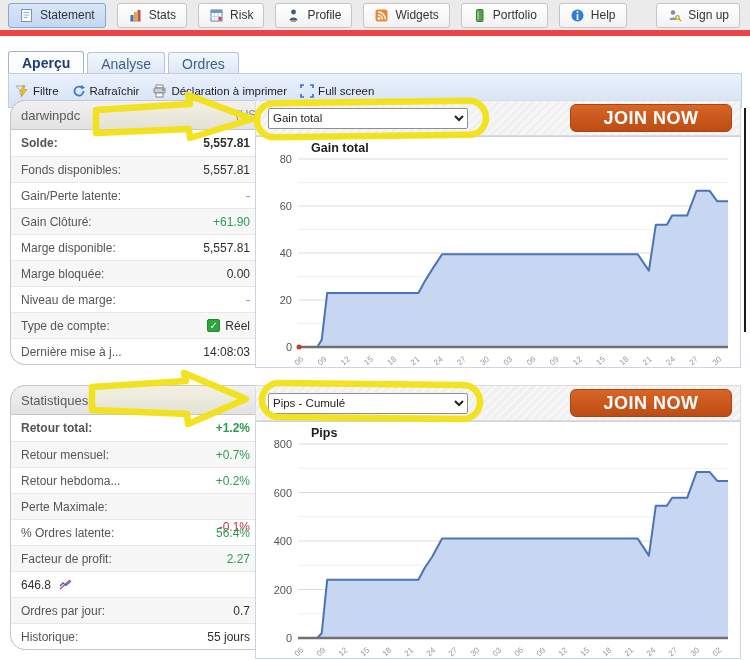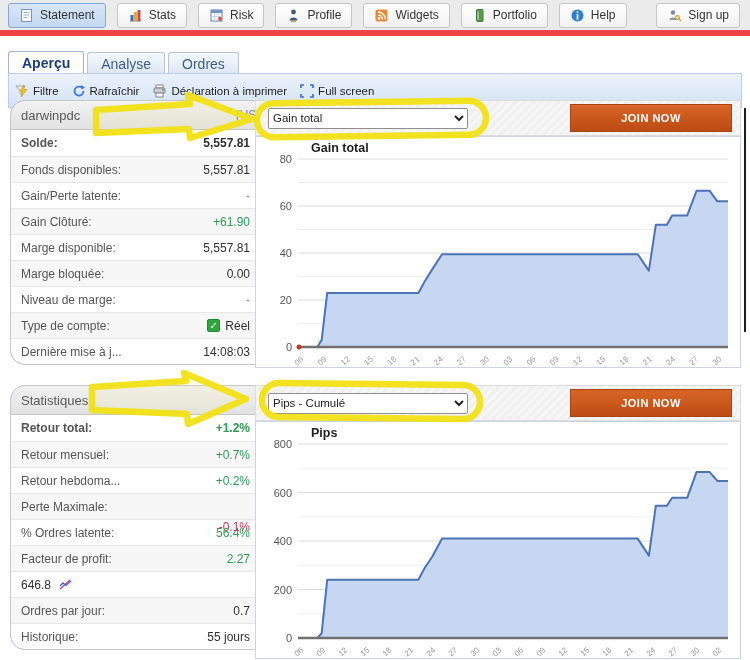--- a/index.html
+++ b/index.html
@@ -56,21 +56,21 @@
   
   .sec-head{position:absolute;left:255px;width:486px;height:36px;
     background:repeating-linear-gradient(135deg,#f6f6f6 0 3px,#f0f0f0 3px 6px);
     border:1px solid #dcdcdc;display:flex;align-items:center;justify-content:space-between;
     padding:0 8px 0 12px;}
   .sec-head.s1{top:100px;}
   .sec-head.s2{top:385px;}
   .sec-head select{width:200px;height:21px;font-size:11.5px;font-family:"Liberation Sans",sans-serif;
     color:#222;border:1px solid #8f8f8f;border-radius:2px;background:#fff;}
   .join{width:162px;height:28px;background:linear-gradient(#d96526,#bc4c14);border:1px solid #a84510;
-    border-radius:0;color:#fff;font-weight:bold;font-size:11px;letter-spacing:.5px;
+    border-radius:6px;color:#fff;font-weight:bold;font-size:18px;letter-spacing:.5px;
     font-family:"Liberation Sans",sans-serif;cursor:pointer;}
   .chart-card{position:absolute;left:255px;width:486px;background:#fff;border:1px solid #c9d4e4;}
   .chart-card.c1{top:136px;height:232px;}
   .chart-card.c2{top:421px;height:238px;}
 
   
   .overlay{position:absolute;left:0;top:0;width:750px;height:660px;pointer-events:none;z-index:50;}
   .scrollline{position:absolute;left:744px;top:108px;width:2px;height:224px;background:#1c1c1c;z-index:40;}
 </style>
 </head>

